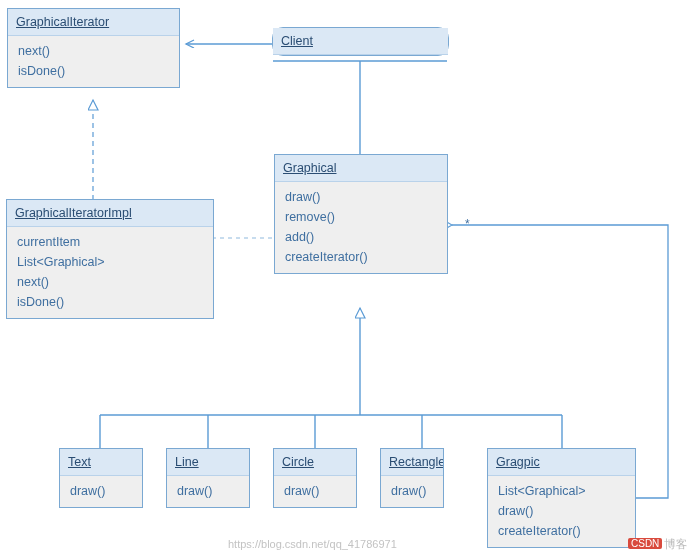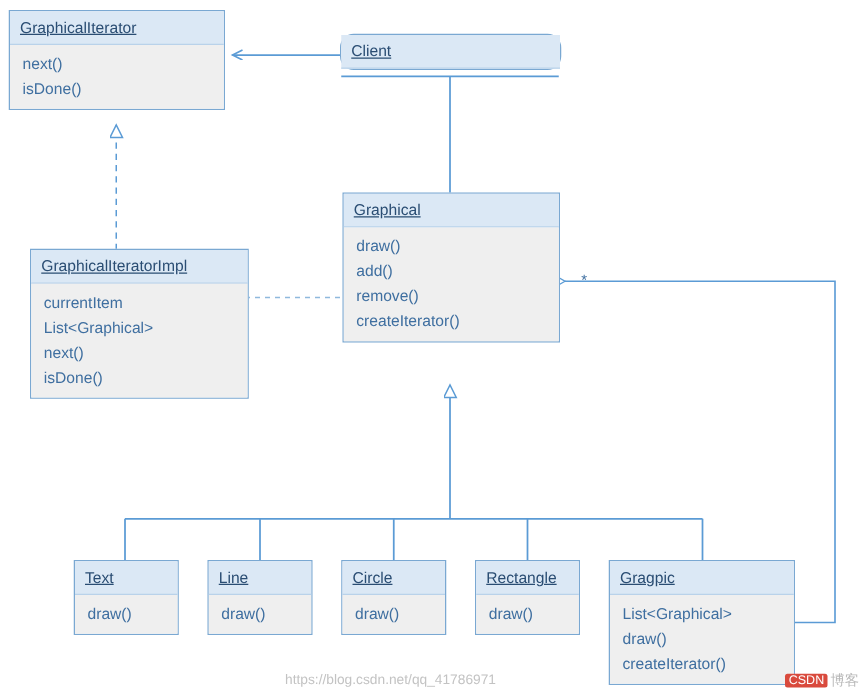--- a/index.html
+++ b/index.html
@@ -130,36 +130,36 @@
     <div class="uml-body">
       <div class="uml-row">next()</div>
       <div class="uml-row">isDone()</div>
     </div>
   </div>
 
   <div class="uml-class" style="left:272px; top:27px; width:177px;border-radius:11px;">
     <div class="uml-title">Client</div>
   </div>
 
-  <div class="uml-class" style="left:24px; top:199px; width:175px;">
+  <div class="uml-class" style="left:6px; top:199px; width:208px;">
     <div class="uml-title">GraphicalIteratorImpl</div>
     <div class="uml-body">
       <div class="uml-row">currentItem</div>
       <div class="uml-row">List&lt;Graphical&gt;</div>
       <div class="uml-row">next()</div>
       <div class="uml-row">isDone()</div>
     </div>
   </div>
 
   <div class="uml-class" style="left:274px; top:154px; width:174px;">
     <div class="uml-title">Graphical</div>
     <div class="uml-body">
       <div class="uml-row">draw()</div>
+      <div class="uml-row">remove()</div>
       <div class="uml-row">add()</div>
-      <div class="uml-row">remove()</div>
       <div class="uml-row">createIterator()</div>
     </div>
   </div>
 
   <div class="mult-label" style="left:465px; top:217px;">*</div>
 
   <div class="uml-class" style="left:59px; top:448px; width:84px;">
     <div class="uml-title">Text</div>
     <div class="uml-body">
       <div class="uml-row">draw()</div>
@@ -173,21 +173,21 @@
     </div>
   </div>
 
   <div class="uml-class" style="left:273px; top:448px; width:84px;">
     <div class="uml-title">Circle</div>
     <div class="uml-body">
       <div class="uml-row">draw()</div>
     </div>
   </div>
 
-  <div class="uml-class" style="left:380px; top:448px; width:84px;">
+  <div class="uml-class" style="left:380px; top:448px; width:64px;">
     <div class="uml-title">Rectangle</div>
     <div class="uml-body">
       <div class="uml-row">draw()</div>
     </div>
   </div>
 
   <div class="uml-class" style="left:487px; top:448px; width:149px;">
     <div class="uml-title">Gragpic</div>
     <div class="uml-body">
       <div class="uml-row">List&lt;Graphical&gt;</div>

